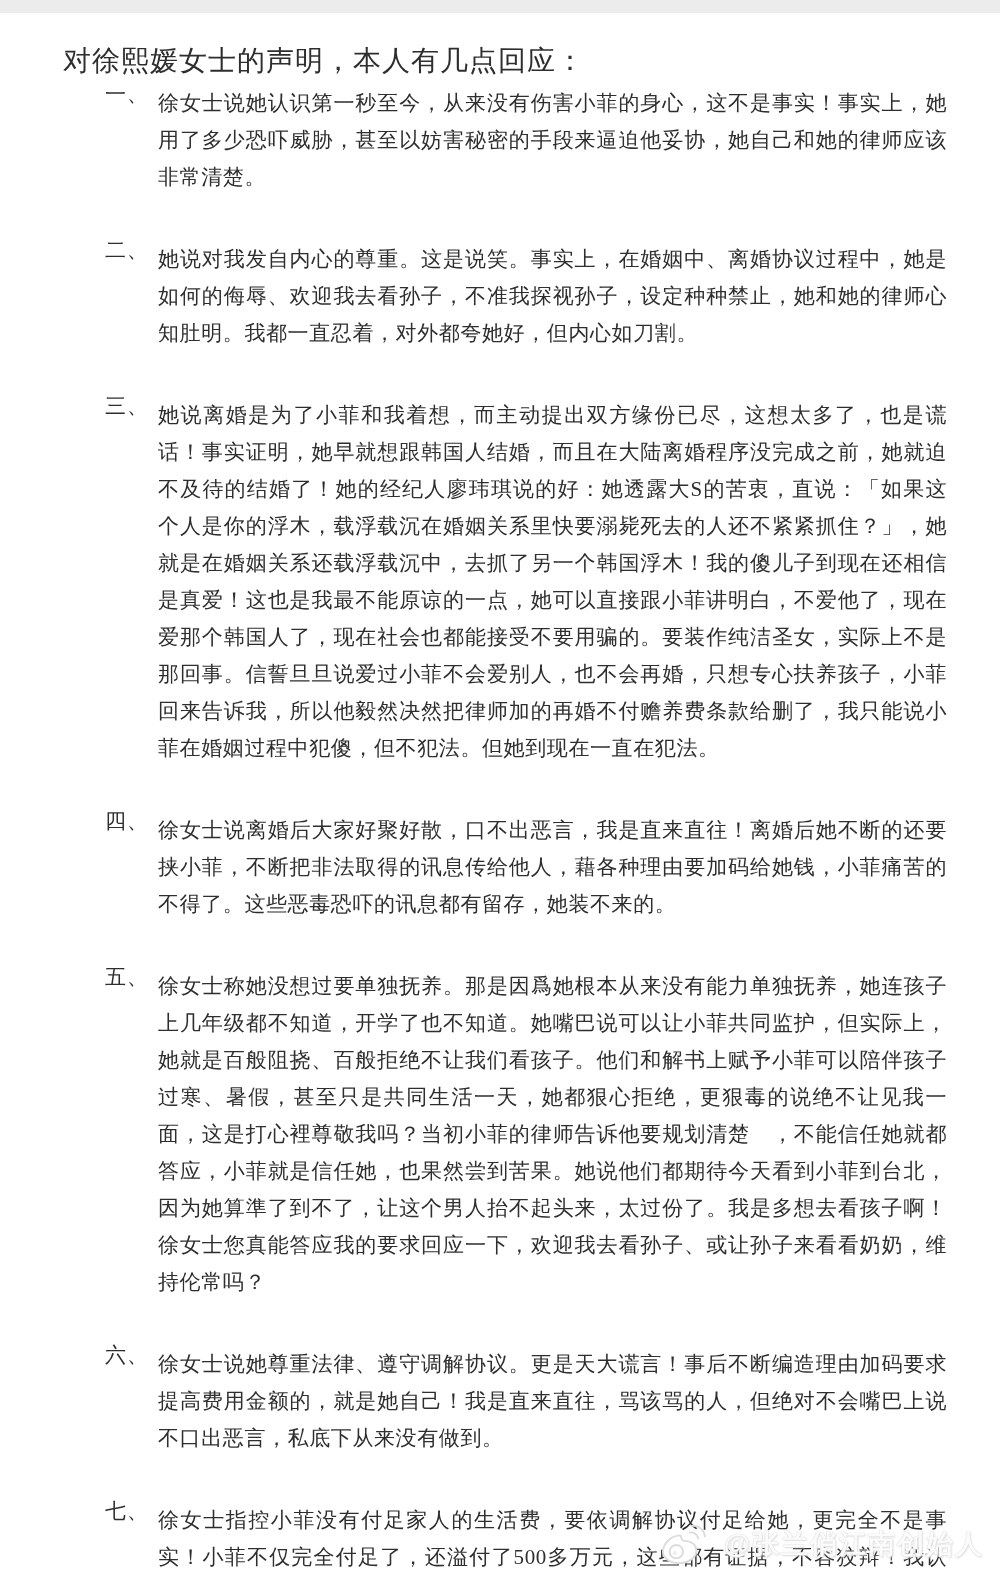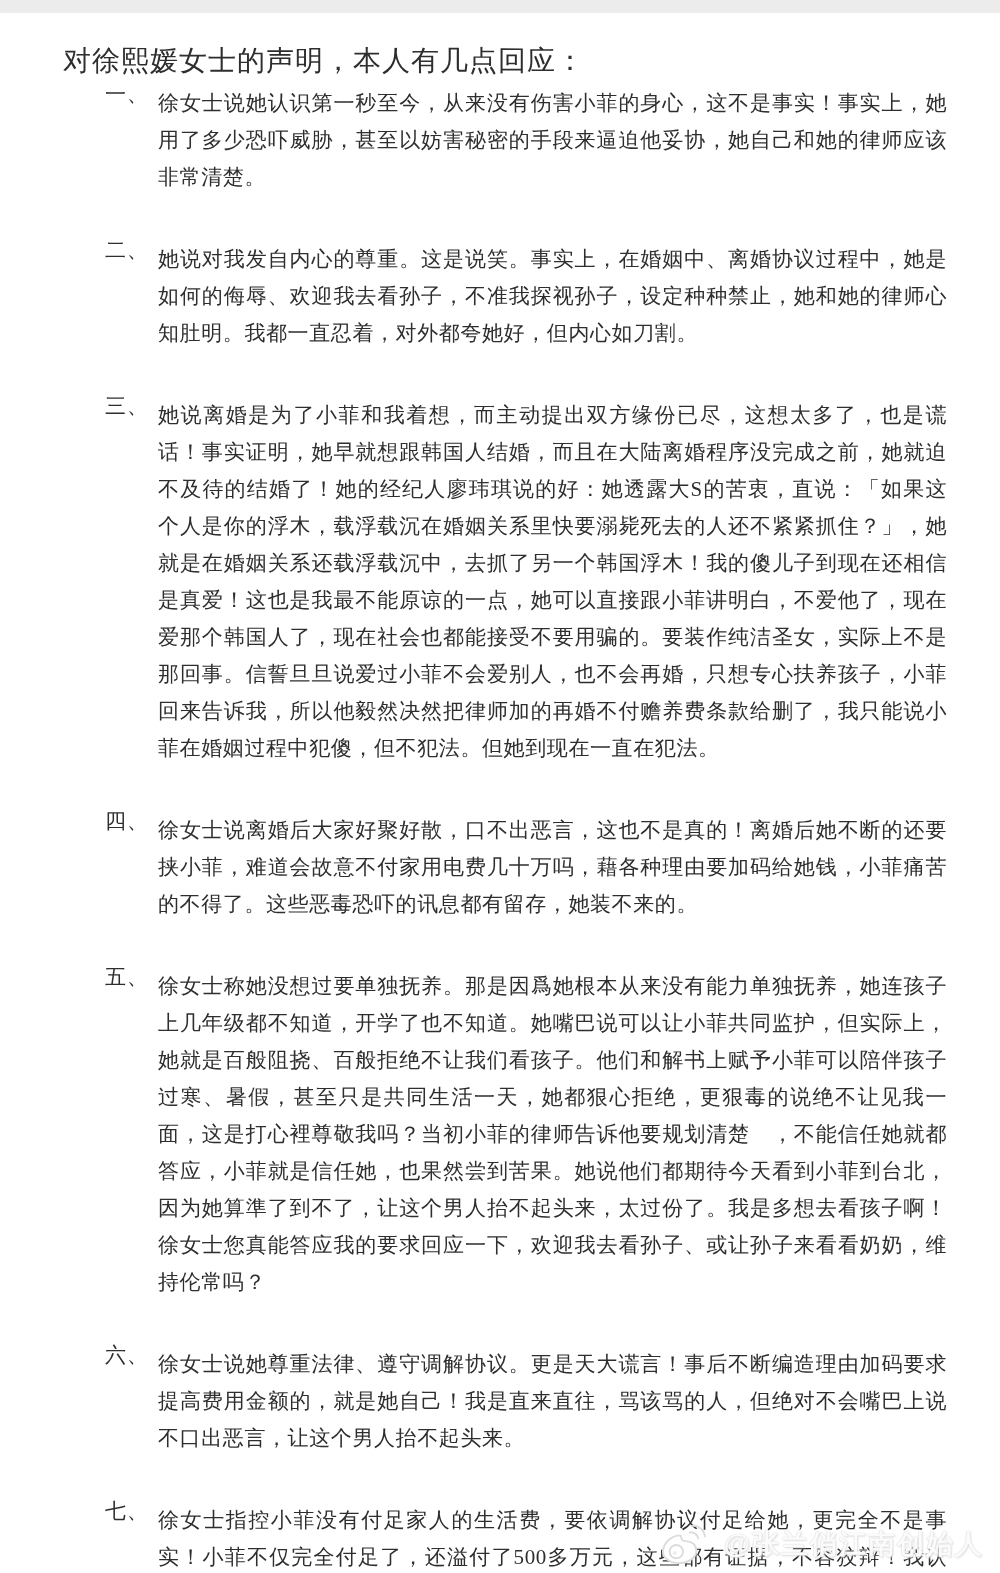--- a/index.html
+++ b/index.html
@@ -92,29 +92,29 @@
     <div class="point">
       <span class="num">二、</span>
       <p class="ptext">她说对我发自内心的尊重。这是说笑。事实上，在婚姻中、离婚协议过程中，她是如何的侮辱、欢迎我去看孙子，不准我探视孙子，设定种种禁止，她和她的律师心知肚明。我都一直忍着，对外都夸她好，但内心如刀割。</p>
     </div>
     <div class="point">
       <span class="num">三、</span>
       <p class="ptext">她说离婚是为了小菲和我着想，而主动提出双方缘份已尽，这想太多了，也是谎话！事实证明，她早就想跟韩国人结婚，而且在大陆离婚程序没完成之前，她就迫不及待的结婚了！她的经纪人廖玮琪说的好：她透露大S的苦衷，直说：「如果这个人是你的浮木，载浮载沉在婚姻关系里快要溺毙死去的人还不紧紧抓住？」，她就是在婚姻关系还载浮载沉中，去抓了另一个韩国浮木！我的傻儿子到现在还相信是真爱！这也是我最不能原谅的一点，她可以直接跟小菲讲明白，不爱他了，现在爱那个韩国人了，现在社会也都能接受不要用骗的。要装作纯洁圣女，实际上不是那回事。信誓旦旦说爱过小菲不会爱别人，也不会再婚，只想专心扶养孩子，小菲回来告诉我，所以他毅然决然把律师加的再婚不付赡养费条款给删了，我只能说小菲在婚姻过程中犯傻，但不犯法。但她到现在一直在犯法。</p>
     </div>
     <div class="point">
       <span class="num">四、</span>
-      <p class="ptext">徐女士说离婚后大家好聚好散，口不出恶言，这也不是真的！离婚后她不断的还要挟小菲，难道会故意不付家用电费几十万吗，藉各种理由要加码给她钱，小菲痛苦的不得了。这些恶毒恐吓的讯息都有留存，她装不来的。</p>
+      <p class="ptext">徐女士说离婚后大家好聚好散，口不出恶言，我是直来直往！离婚后她不断的还要挟小菲，不断把非法取得的讯息传给他人，藉各种理由要加码给她钱，小菲痛苦的不得了。这些恶毒恐吓的讯息都有留存，她装不来的。</p>
     </div>
     <div class="point">
       <span class="num">五、</span>
       <p class="ptext">徐女士称她没想过要单独抚养。那是因爲她根本从来没有能力单独抚养，她连孩子上几年级都不知道，开学了也不知道。她嘴巴说可以让小菲共同监护，但实际上，她就是百般阻挠、百般拒绝不让我们看孩子。他们和解书上赋予小菲可以陪伴孩子过寒、暑假，甚至只是共同生活一天，她都狠心拒绝，更狠毒的说绝不让见我一面，这是打心裡尊敬我吗？当初小菲的律师告诉他要规划清楚　，不能信任她就都答应，小菲就是信任她，也果然尝到苦果。她说他们都期待今天看到小菲到台北，因为她算準了到不了，让这个男人抬不起头来，太过份了。我是多想去看孩子啊！徐女士您真能答应我的要求回应一下，欢迎我去看孙子、或让孙子来看看奶奶，维持伦常吗？</p>
     </div>
     <div class="point">
       <span class="num">六、</span>
-      <p class="ptext">徐女士说她尊重法律、遵守调解协议。更是天大谎言！事后不断编造理由加码要求提高费用金额的，就是她自己！我是直来直往，骂该骂的人，但绝对不会嘴巴上说不口出恶言，让这个男人抬不起头来。</p>
+      <p class="ptext">徐女士说她尊重法律、遵守调解协议。更是天大谎言！事后不断编造理由加码要求提高费用金额的，就是她自己！我是直来直往，骂该骂的人，但绝对不会嘴巴上说不口出恶言，私底下从来没有做到。</p>
     </div>
     <div class="point">
       <span class="num">七、</span>
       <p class="ptext">徐女士指控小菲没有付足家人的生活费，要依调解协议付足给她，更完全不是事实！小菲不仅完全付足了，还溢付了500多万元，这些都有证据，不容狡辩！我认为她都和另外一个男人成立一个家了，就不要继续列一个家用生活费、电费名目，让这个男人抬不起头来，我打心瞧不起　。小菲可以多付几百万，难道会故意不付家用电费几十万吗？我觉得稍有廉耻心，都不会愿意让别人负担任何电费、家用费。尤其是这么奢侈浪费不把人家的钱当钱花。</p>
     </div>
   </div>
 </div>
 
 <div class="watermark">
   <svg class="weibo-icon" width="46" height="42" viewBox="0 0 48 44" xmlns="http://www.w3.org/2000/svg">

